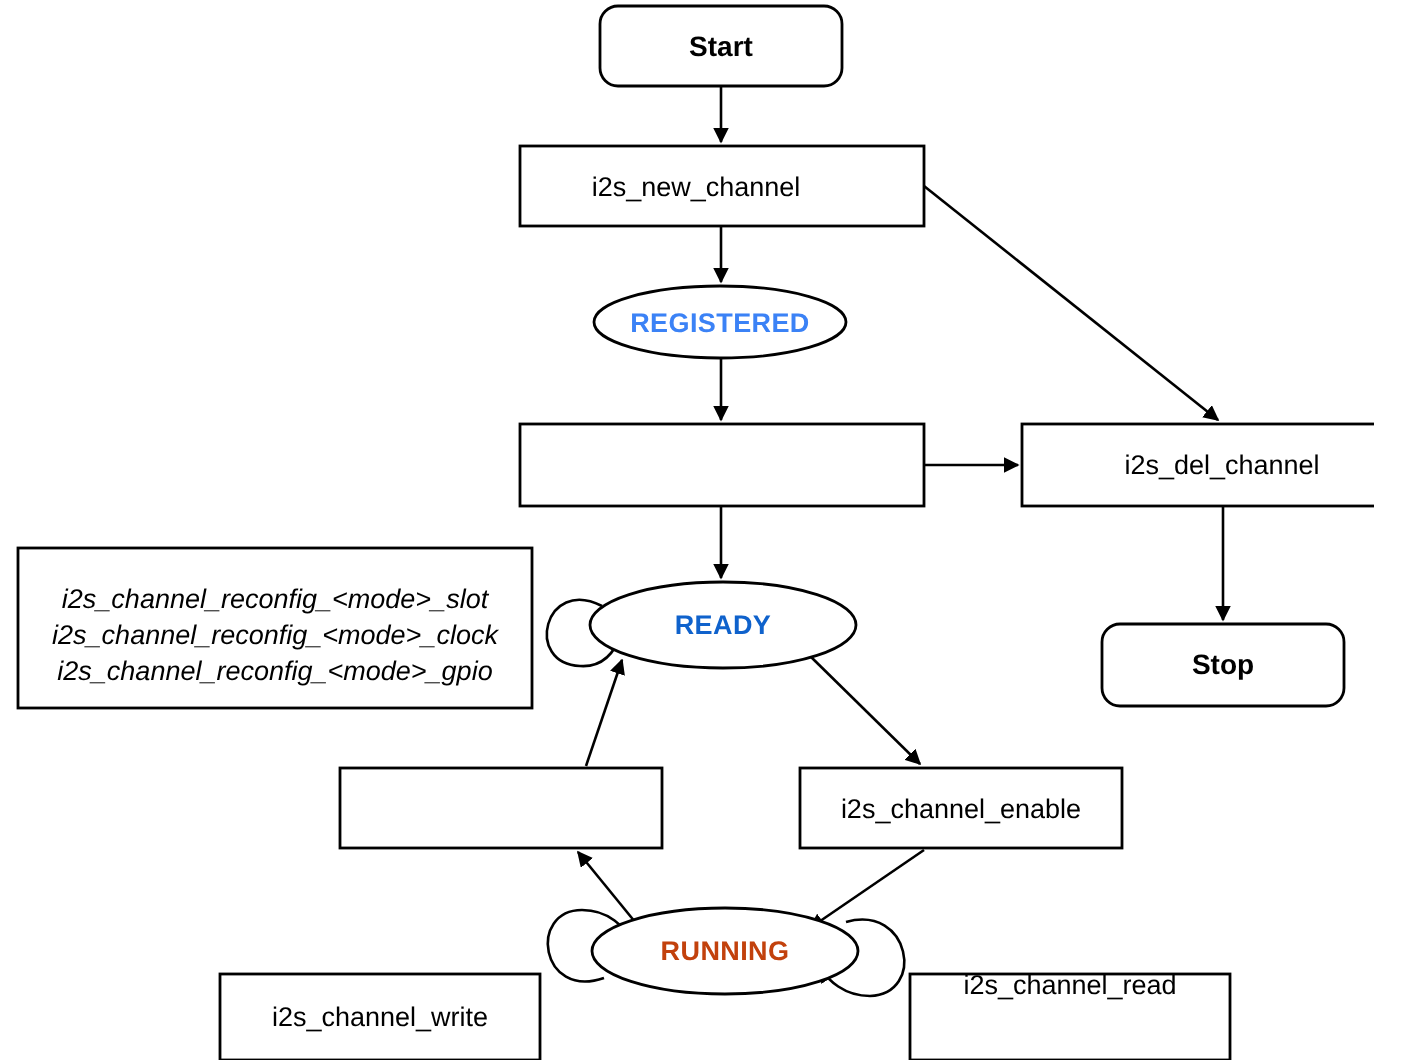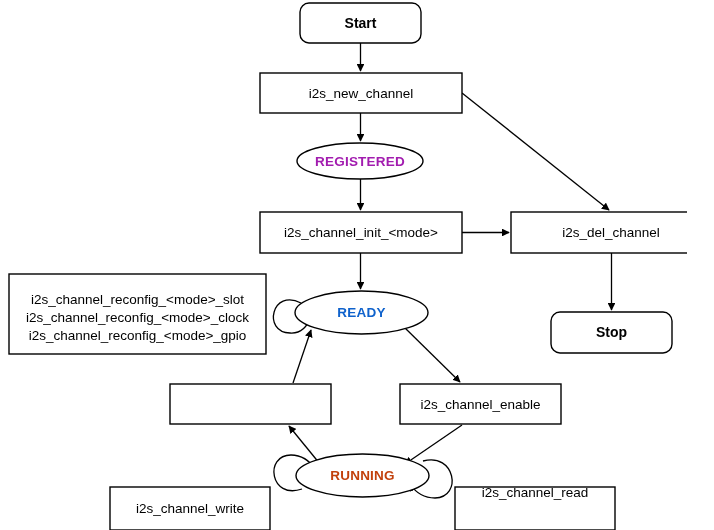--- a/index.html
+++ b/index.html
@@ -97,33 +97,32 @@
       <rect x="170" y="384" width="161" height="40"></rect>
       <rect x="400" y="384" width="161" height="40"></rect>
       <ellipse cx="362.5" cy="475.5" rx="66.5" ry="21.5"></ellipse>
       <rect x="110" y="487" width="160" height="43"></rect>
       <rect x="455" y="487" width="160" height="43"></rect>
     </g>
   </svg>
 
   <div class="node-label label-bold" style="left:300px; top:3px; width:121px; height:40px;">Start</div>
 
-  <div class="node-label" style="left:260px; top:73px; width:202px; height:40px;">i2s_new_channel</div>
+  <div class="node-label" style="left:247px; top:73px; width:202px; height:40px;">i2s_new_channel</div>
 
-  <div class="node-label label-state" style="left:297px; top:143px; width:126px; height:36px; color:#a21caf;">REGISTERED</div>
+  <div class="node-label label-state" style="left:297px; top:143px; width:126px; height:36px; color:#3b82f6;">REGISTERED</div>
 
-  <div class="node-label" style="left:260px; top:212px; width:202px; height:41px;">i2s_channel_init_&lt;mode&gt;</div>
 
   <div class="node-label" style="left:510px; top:212px; width:202px; height:41px;">i2s_del_channel</div>
 
   <div class="node-label label-bold" style="left:551px; top:312px; width:121px; height:41px;">Stop</div>
 
   <div class="node-label label-state" style="left:295px; top:291px; width:133px; height:43px; color:#0f62cc;">READY</div>
 
-  <div class="node-label" style="left:9px; top:274px; width:257px; height:80px;"><span class="label-multi">i2s_channel_reconfig_&lt;mode&gt;_slot
+  <div class="node-label" style="left:9px; top:274px; width:257px; height:80px;font-style:italic;"><span class="label-multi">i2s_channel_reconfig_&lt;mode&gt;_slot
 i2s_channel_reconfig_&lt;mode&gt;_clock
 i2s_channel_reconfig_&lt;mode&gt;_gpio</span></div>
 
 
   <div class="node-label" style="left:400px; top:384px; width:161px; height:40px;text-align:center;">i2s_channel_enable</div>
 
   <div class="node-label label-state" style="left:296px; top:454px; width:133px; height:43px; color:#c2410c;">RUNNING</div>
 
   <div class="node-label" style="left:110px; top:487px; width:160px; height:43px;text-align:right;">i2s_channel_write</div>
 

